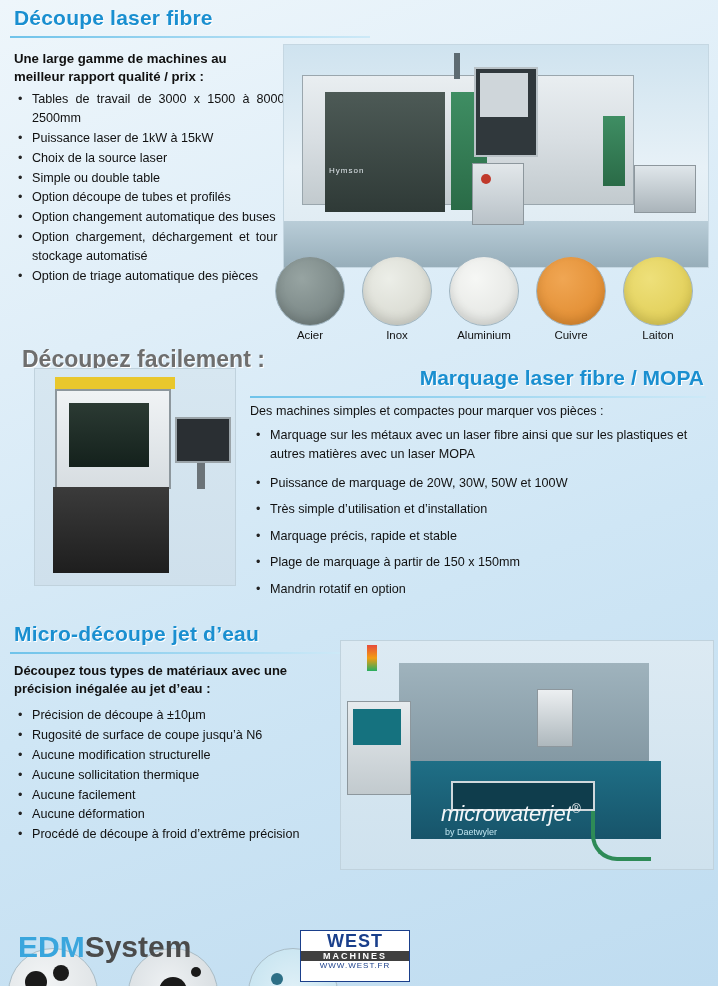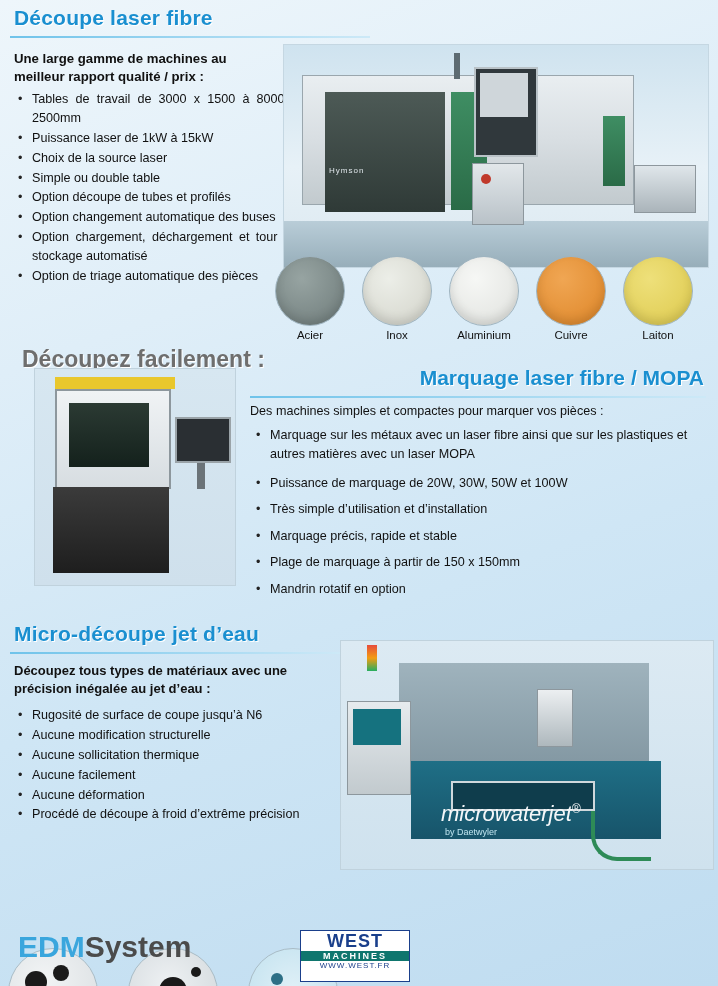--- a/index.html
+++ b/index.html
@@ -87,21 +87,21 @@
   .circ{position:absolute;width:88px;height:88px;border-radius:50%;border:1px solid #a9bcc6;overflow:hidden;}
   .c1{background:radial-gradient(circle at 40% 35%,#f2f4f5,#d8dde0);}
   .c2{background:radial-gradient(circle at 45% 40%,#eef1f3,#cfd6da);}
   .c3{background:radial-gradient(circle at 50% 45%,#dff0f7,#bfe0ee);}
   .dot{position:absolute;border-radius:50%;background:#1a1a1a;}
 
   .footer-brand{position:absolute;left:18px;top:930px;font-size:30px;font-weight:bold;color:#3aa6dd;}
   .footer-brand .s{color:#4b4b4b;}
   .west{position:absolute;left:300px;top:930px;width:108px;height:50px;background:#fff;border:1px solid #1a3f8b;text-align:center;}
   .west .w1{font-size:18px;font-weight:bold;color:#1a3f8b;letter-spacing:1px;line-height:20px;}
-  .west .w2{font-size:9px;font-weight:bold;color:#fff;background:#0f766e;letter-spacing:2px;}
+  .west .w2{font-size:9px;font-weight:bold;color:#fff;background:#404040;letter-spacing:2px;}
   .west .w3{font-size:8px;color:#1a3f8b;letter-spacing:1px;}
   ul{list-style:none;}
   li{position:relative;padding-left:2px;}
   li::before{content:"\2022";position:absolute;left:-12px;color:#222;}
 </style>
 </head>
 <body>
 
 <div class="page">
 
@@ -187,20 +187,21 @@
       <div class="mp-mon"></div>
     </div>
   </div>
 
   <div id="sec3">
     <div class="t sec-title shadow">Micro-découpe jet d’eau</div>
     <div class="hr rule"></div>
     <div class="intro">Découpez tous types de matériaux avec une précision inégalée au jet d’eau :</div>
 
     <ul>
+      <li>Précision de découpe à ±10µm</li>
       <li>Rugosité de surface de coupe jusqu’à N6</li>
       <li>Aucune modification structurelle</li>
       <li>Aucune sollicitation thermique</li>
       <li>Aucune facilement</li>
       <li>Aucune déformation</li>
       <li>Procédé de découpe à froid d’extrême précision</li>
     </ul>
 
     <div class="water-photo">
       <div class="wp-frame"></div>

